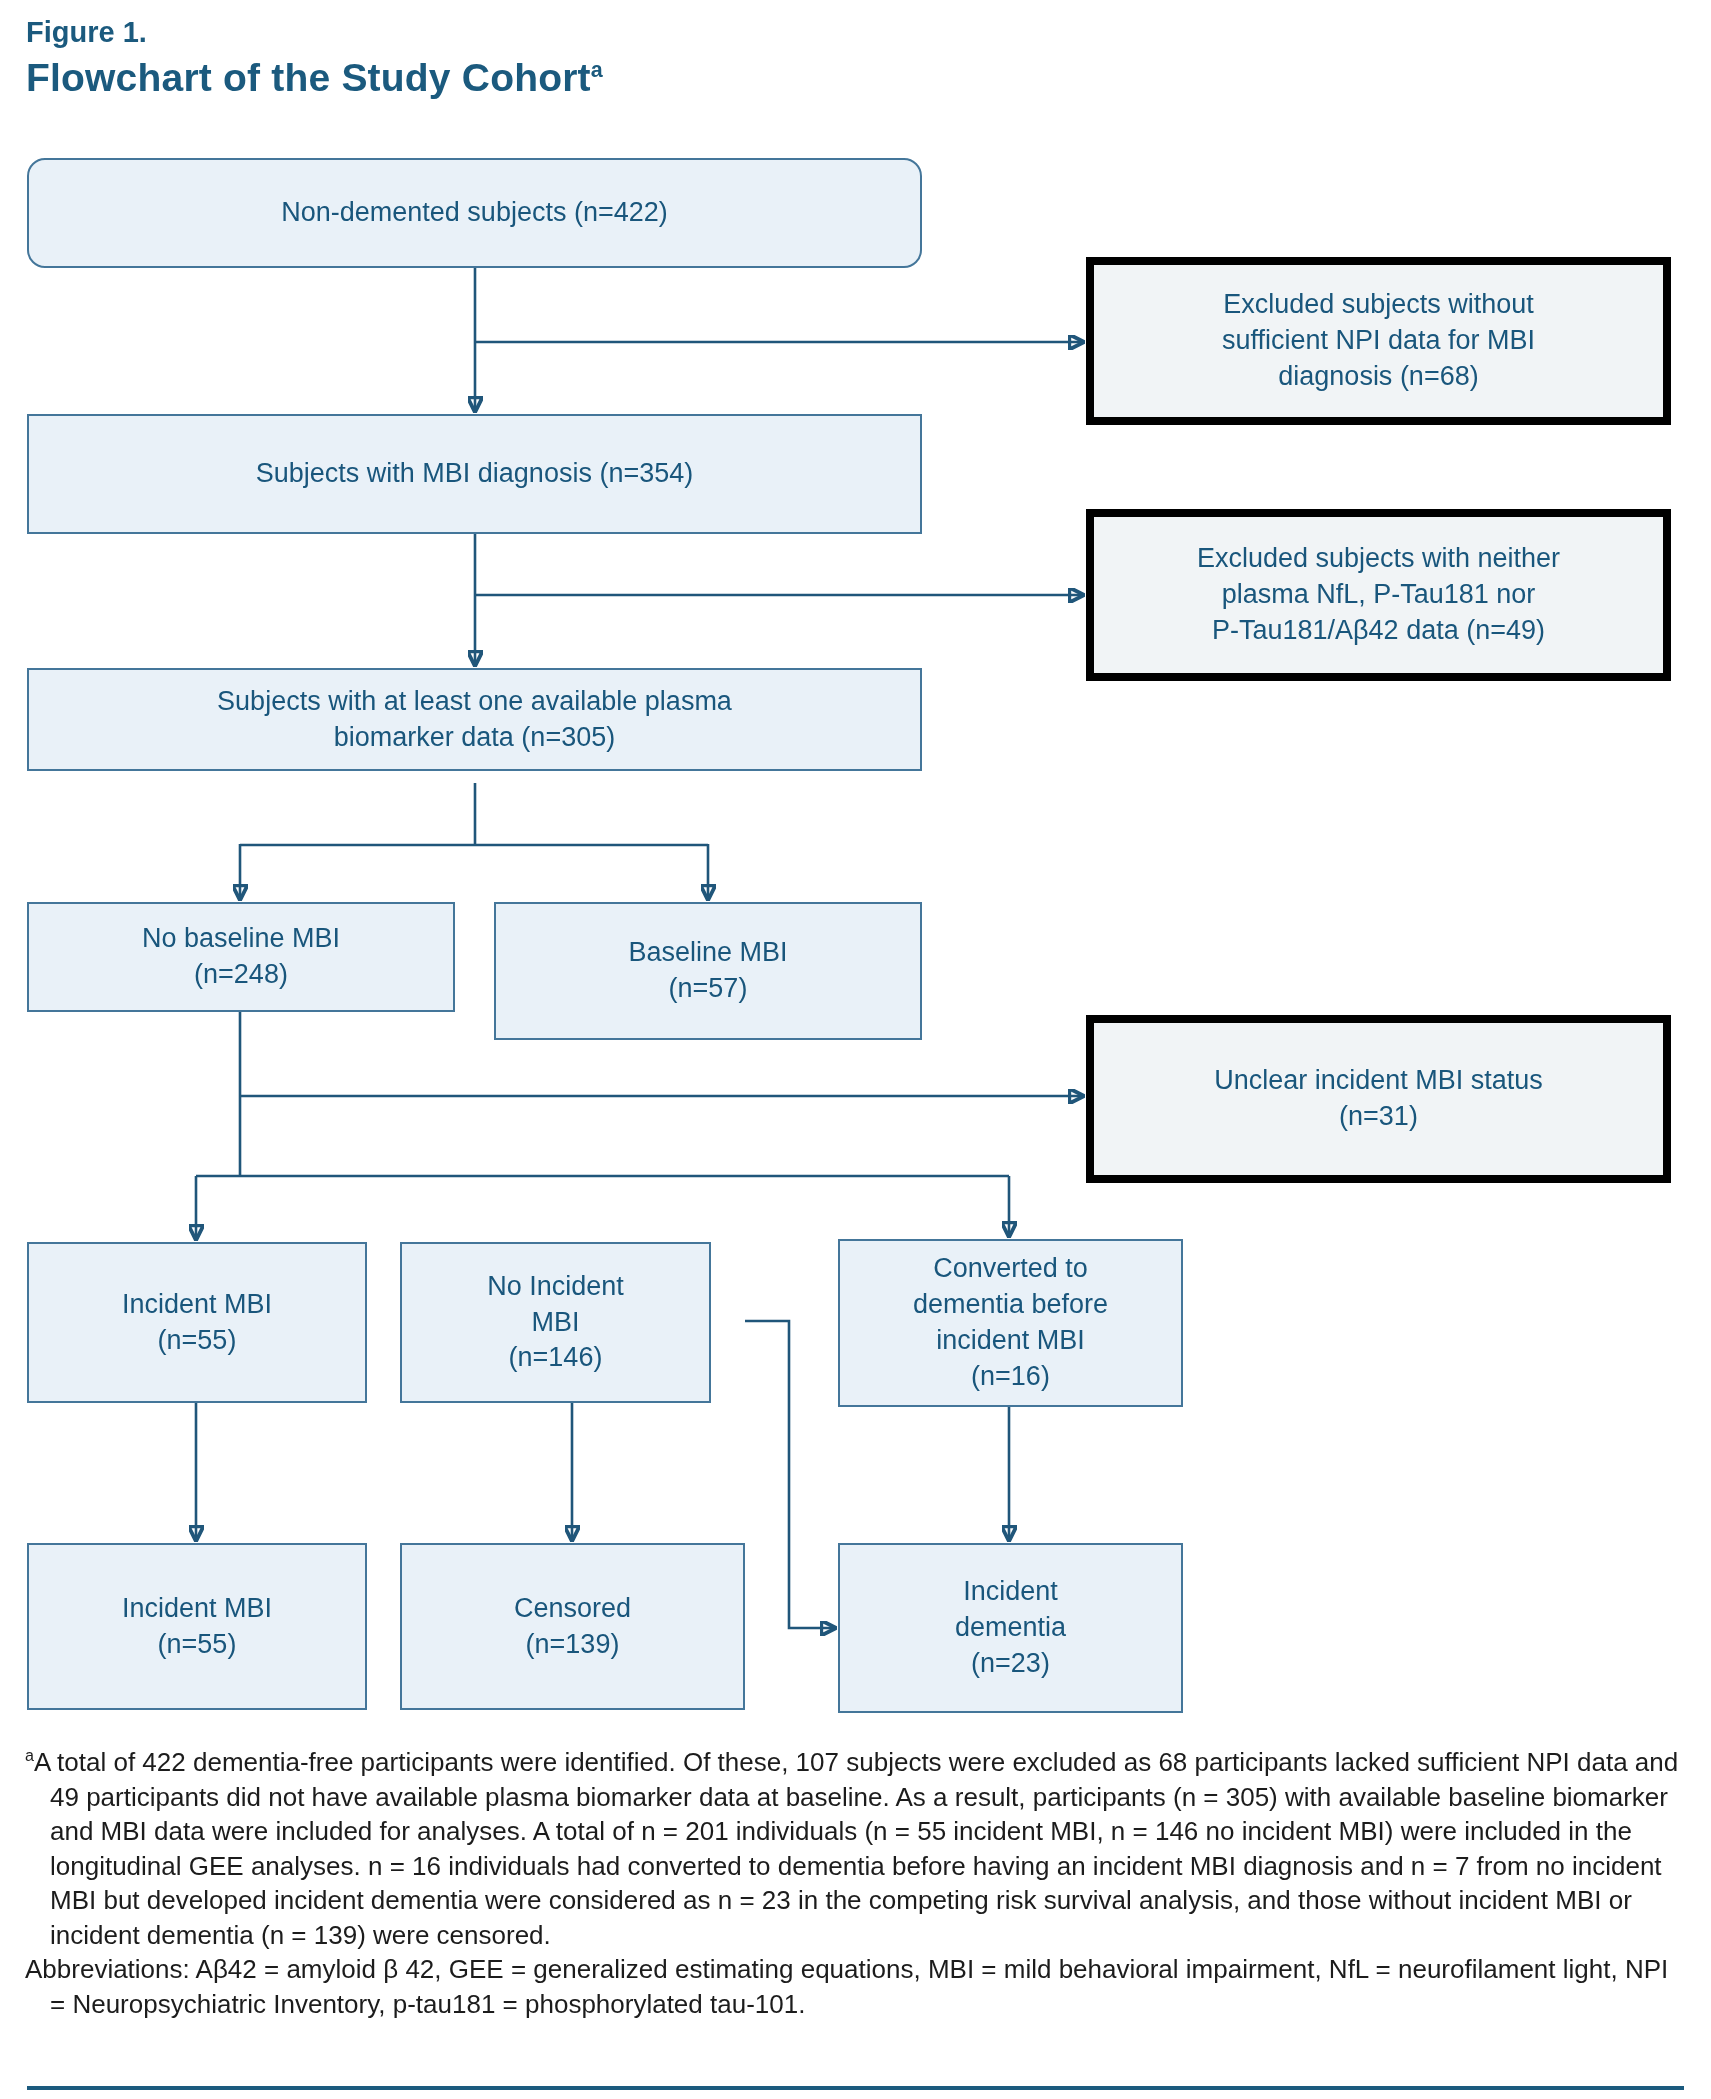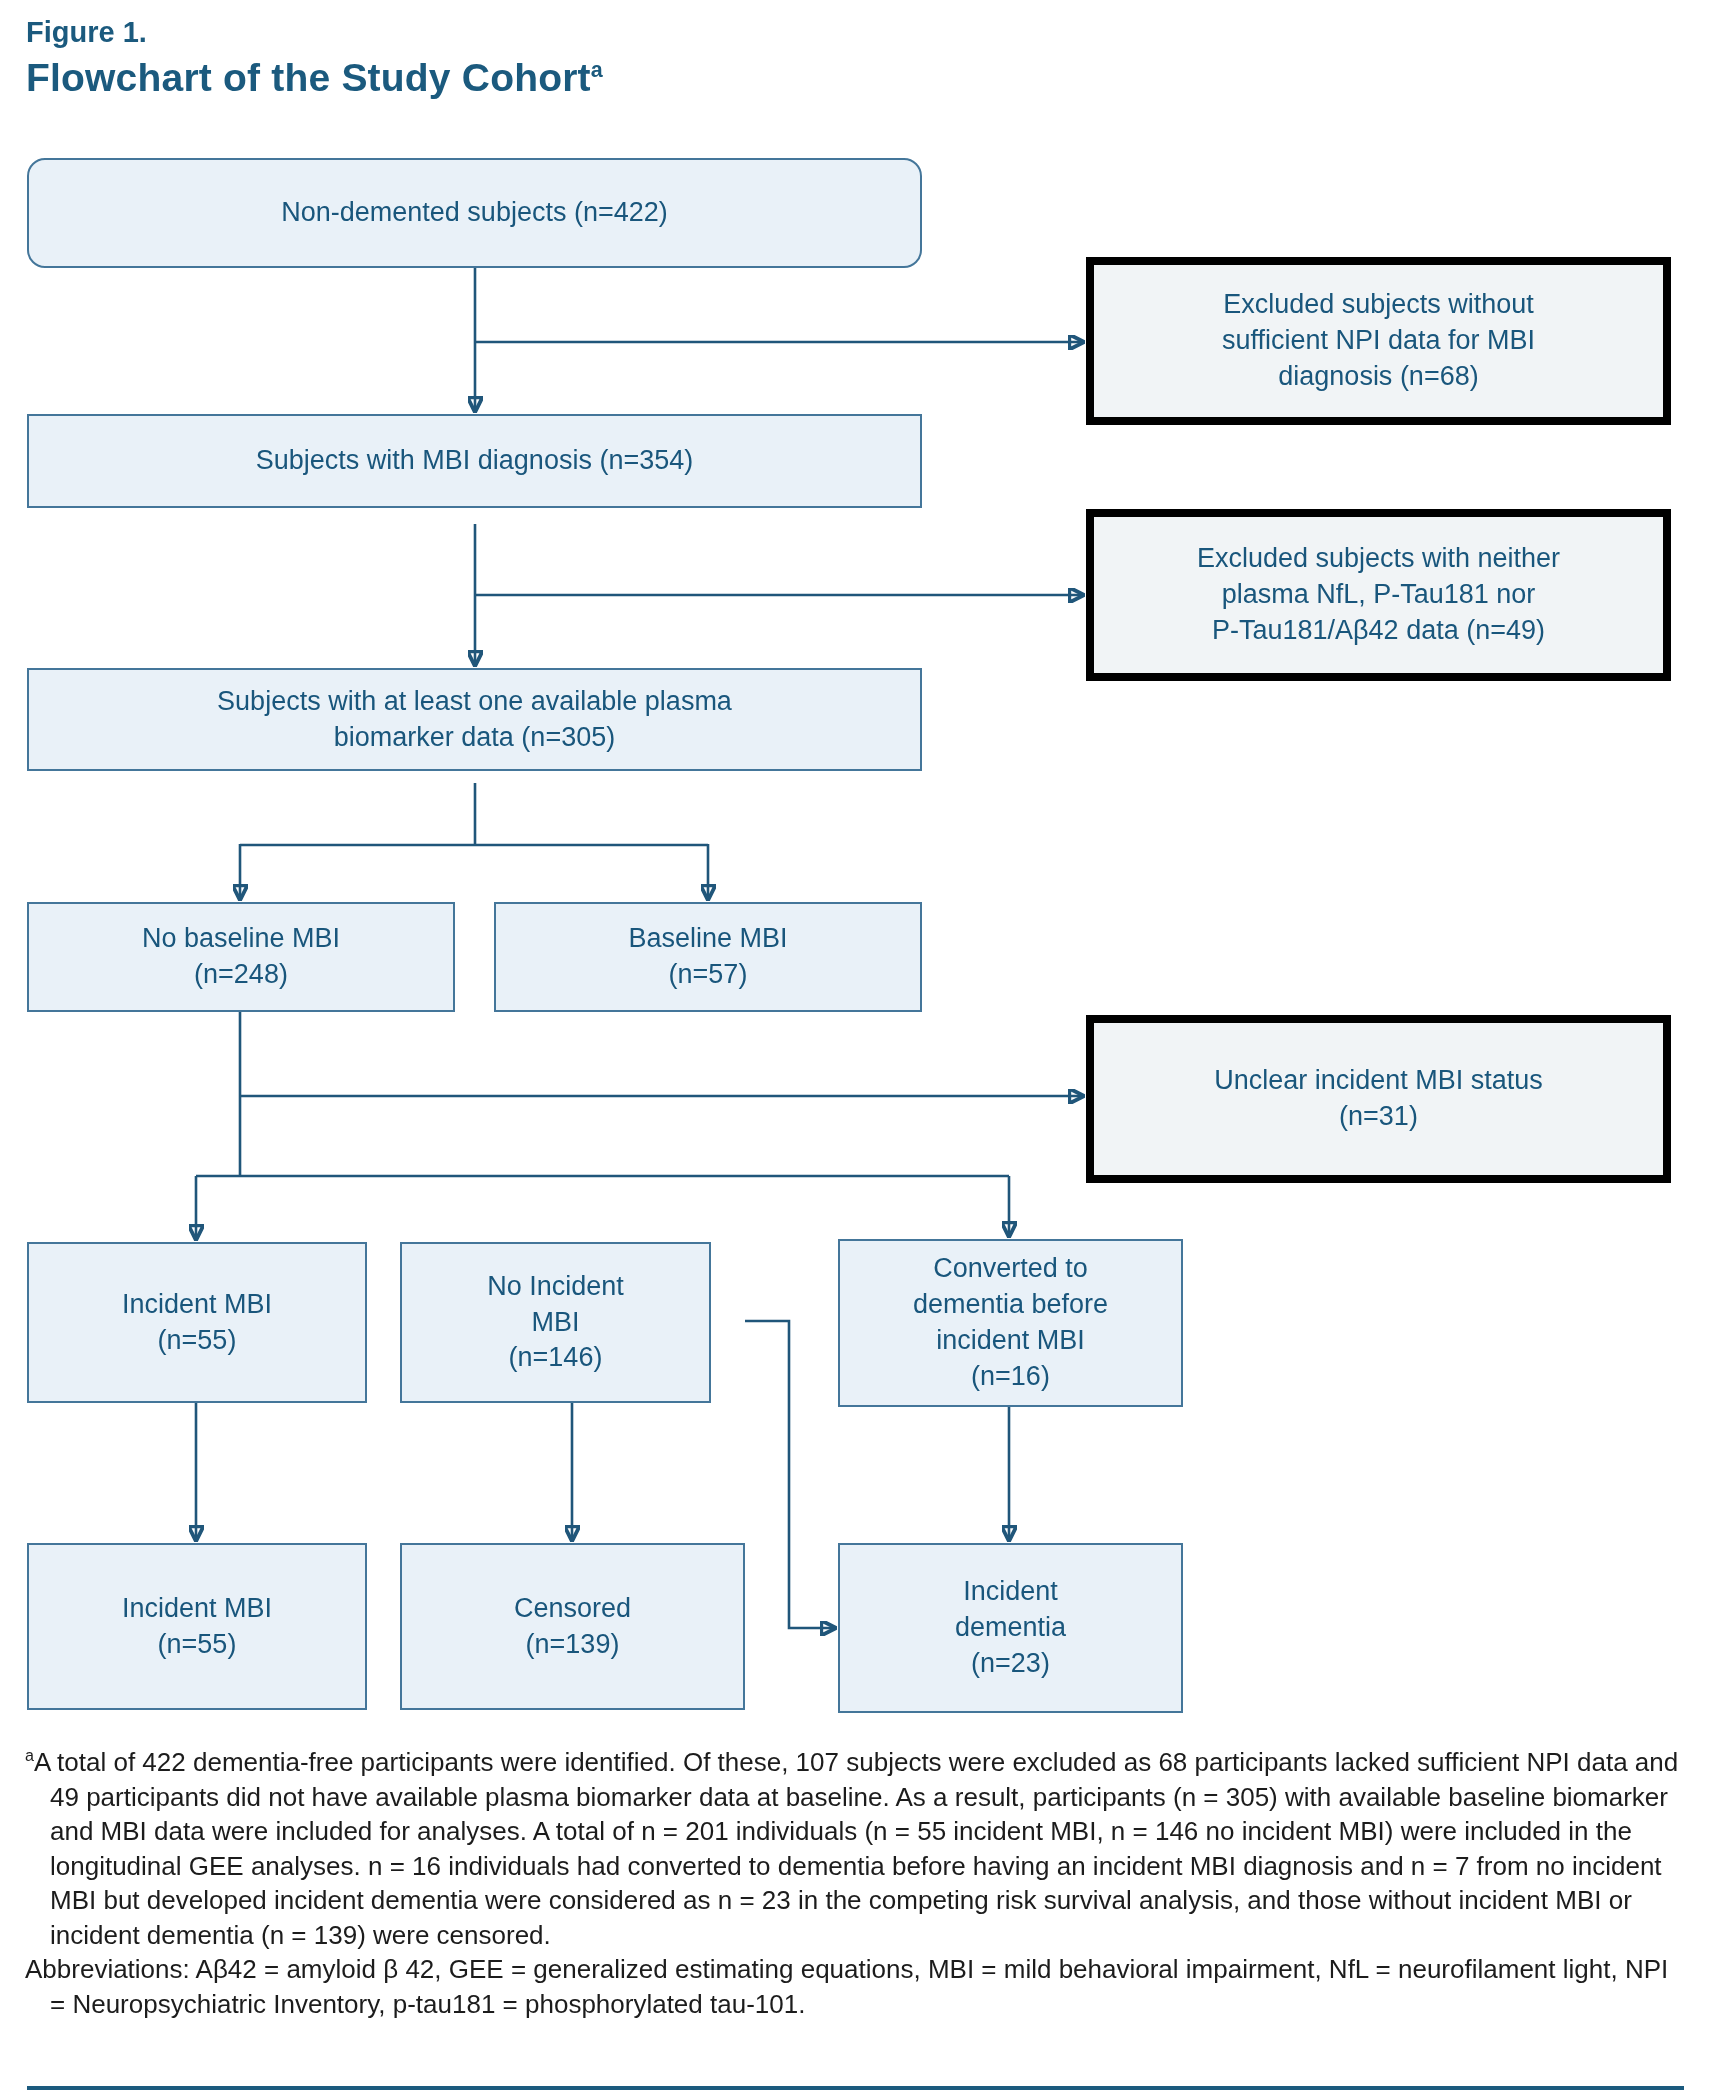--- a/index.html
+++ b/index.html
@@ -119,41 +119,41 @@
   <div class="box" style="left:27px; top:158px; width:895px; height:110px;border-radius:18px;">
     <span class="box-label">Non-demented subjects (n=422)</span>
   </div>
 
   <div class="box excluded" style="left:1086px; top:257px; width:585px; height:168px;">
     <span class="box-label">Excluded subjects without
 sufficient NPI data for MBI
 diagnosis (n=68)</span>
   </div>
 
-  <div class="box" style="left:27px; top:414px; width:895px; height:94px;">
+  <div class="box" style="left:27px; top:414px; width:895px; height:120px;">
     <span class="box-label">Subjects with MBI diagnosis (n=354)</span>
   </div>
 
   <div class="box excluded" style="left:1086px; top:509px; width:585px; height:172px;">
     <span class="box-label">Excluded subjects with neither
 plasma NfL, P-Tau181 nor
 P-Tau181/Aβ42 data (n=49)</span>
   </div>
 
   <div class="box" style="left:27px; top:668px; width:895px; height:103px;">
     <span class="box-label">Subjects with at least one available plasma
 biomarker data (n=305)</span>
   </div>
 
   <div class="box" style="left:27px; top:902px; width:428px; height:110px;">
     <span class="box-label">No baseline MBI
 (n=248)</span>
   </div>
 
-  <div class="box" style="left:494px; top:902px; width:428px; height:110px;">
+  <div class="box" style="left:494px; top:902px; width:428px; height:138px;">
     <span class="box-label">Baseline MBI
 (n=57)</span>
   </div>
 
   <div class="box excluded" style="left:1086px; top:1015px; width:585px; height:168px;">
     <span class="box-label">Unclear incident MBI status
 (n=31)</span>
   </div>
 
   <div class="box" style="left:27px; top:1242px; width:340px; height:161px;">

